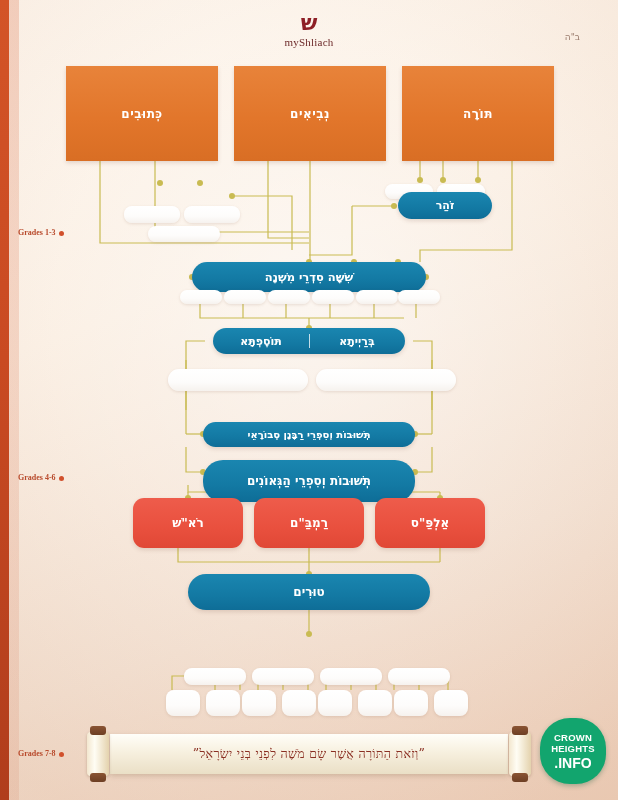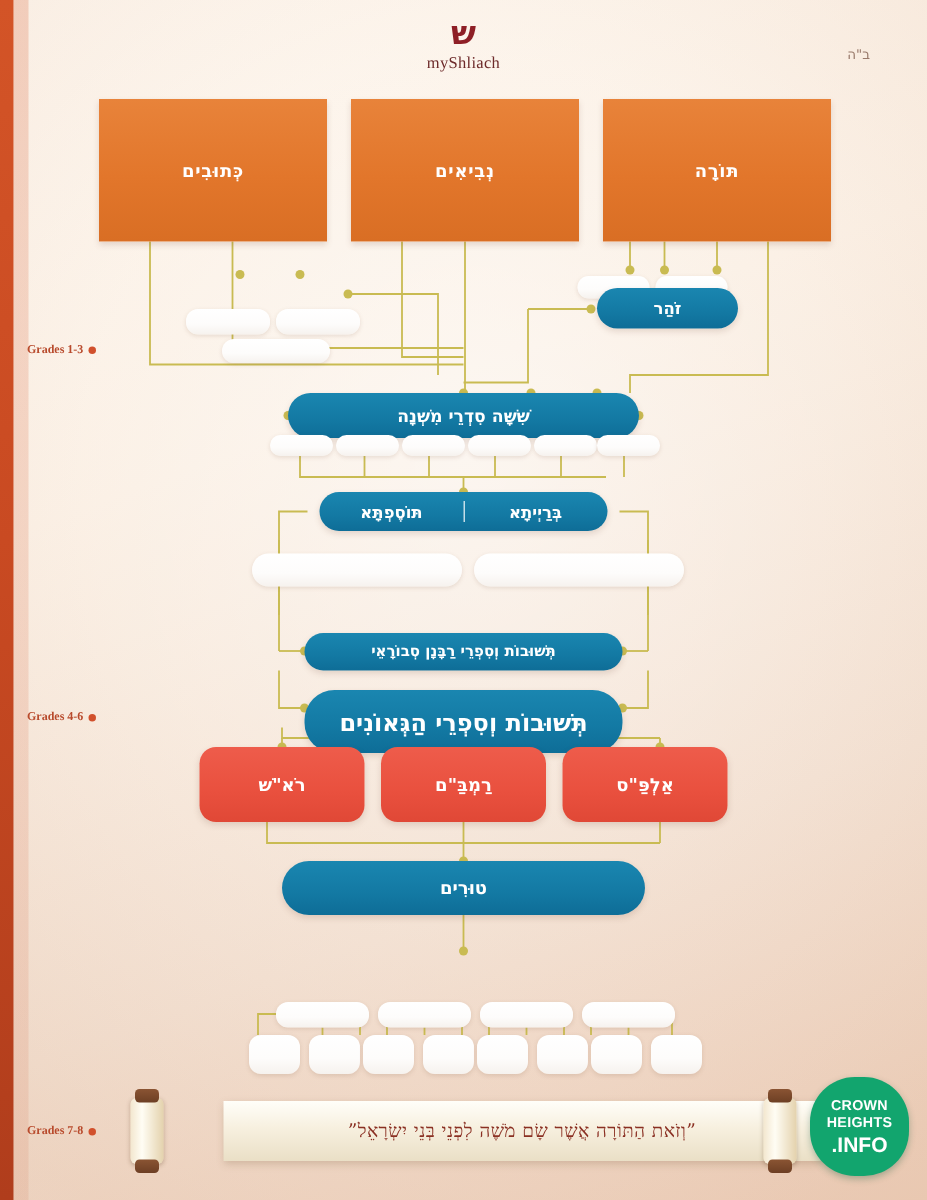--- a/index.html
+++ b/index.html
@@ -120,21 +120,21 @@
   
   .scroll-banner {
     position: absolute; left: 86px; top: 726px;
     width: 446px; height: 56px; z-index: 25;
   }
   .scroll-paper {
     position: absolute; left: 24px; top: 8px;
     width: 398px; height: 40px;
     background: linear-gradient(180deg, #fffef9 0%, #f7f0df 45%, #eadfc6 100%);
     box-shadow: 0 2px 5px rgba(120,90,60,0.25);
-    display: flex; align-items: center; justify-content: center; margin-left: 39px;
+    display: flex; align-items: center; justify-content: center;
   }
   .scroll-text {
     direction: rtl;
     font-family: "DejaVu Serif", serif;
     font-size: 12.5px;
     color: #8a2f22;
     white-space: nowrap;
     letter-spacing: .3px;
   }
   .rod {
@@ -324,21 +324,21 @@
     <span style="flex:1;text-align:center">בְּרַיְיתָא</span>
     <span class="divider-bar" style="left:50%"></span>
     <span style="flex:1;text-align:center">תּוֹסֶפְתָּא</span>
   </div>
   <div class="node blank" style="left:168px;top:369px;width:140px;height:22px;border-radius:11px"></div>
   <div class="node blank" style="left:316px;top:369px;width:140px;height:22px;border-radius:11px"></div>
 
   <div class="node blue pill" style="left:203px;top:422px;width:212px;height:25px;font-size:10px">
       <span>תְּשׁוּבוֹת וְסִפְרֵי רַבָּנָן סְבוֹרָאֵי</span>
     </div>
-  <div class="node blue pill" style="left:203px;top:460px;width:212px;height:42px;font-size:16px">
+  <div class="node blue pill" style="left:203px;top:460px;width:212px;height:42px;font-size:12px">
       <span>תְּשׁוּבוֹת וְסִפְרֵי הַגְּאוֹנִים</span>
     </div>
 
   <div class="node red" style="left:133px;top:498px;width:110px;height:50px">
       <span>רֹא"שׁ</span>
     </div>
   <div class="node red" style="left:254px;top:498px;width:110px;height:50px">
       <span>רַמְבַּ"ם</span>
     </div>
   <div class="node red" style="left:375px;top:498px;width:110px;height:50px">

